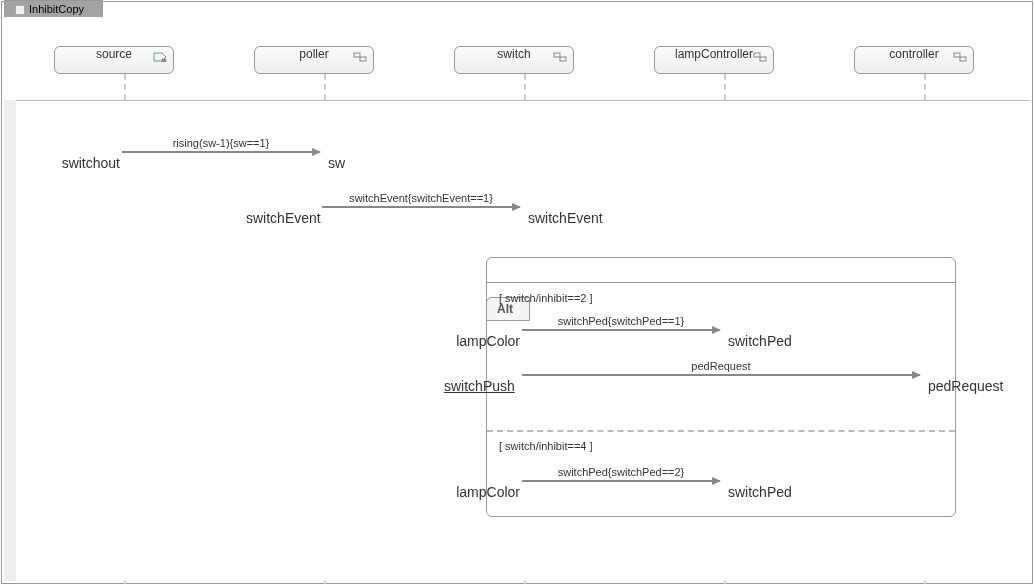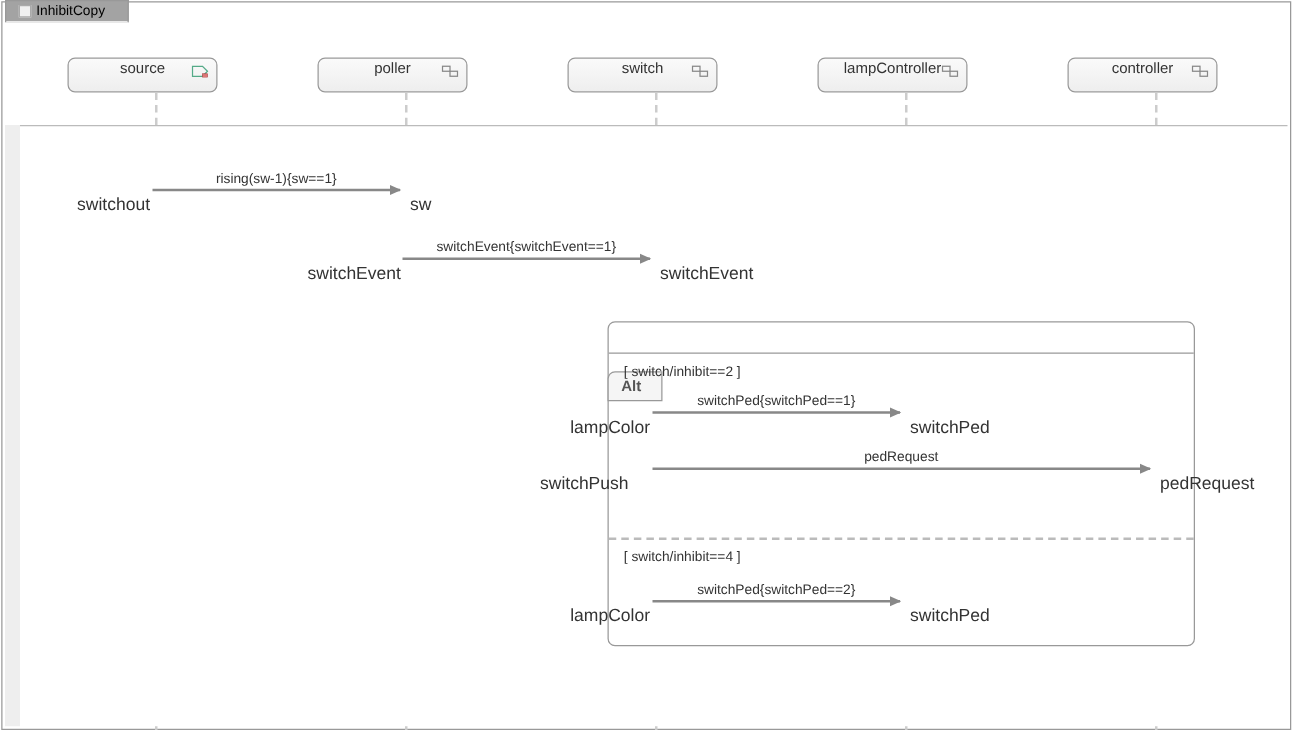--- a/index.html
+++ b/index.html
@@ -120,21 +120,21 @@
     <div class="alt-divider" style="top:172px;"></div>
 
     <div class="guard" style="left:12px; top:182px;">[ switch/inhibit==4 ]</div>
   </div>
 
   <div class="end-label" style="left:440px; top:232px; text-align:right; width:64px;">lampColor</div>
   <div class="msg-line" style="left:506px; width:198px; top:228px;"></div>
   <div class="msg-label" style="left:605px; top:214px;">switchPed{switchPed==1}</div>
   <div class="end-label" style="left:712px; top:232px;">switchPed</div>
 
-  <div class="end-label" style="left:416px; top:277px; text-align:left; width:68px;">switchPush</div>
+  <div class="end-label" style="left:428px; top:277px; text-align:left; width:68px;text-decoration:underline;">switchPush</div>
   <div class="msg-line" style="left:506px; width:398px; top:273px;"></div>
   <div class="msg-label" style="left:705px; top:259px;">pedRequest</div>
   <div class="end-label" style="left:912px; top:277px;">pedRequest</div>
 
   <div class="end-label" style="left:440px; top:383px; text-align:right; width:64px;">lampColor</div>
   <div class="msg-line" style="left:506px; width:198px; top:379px;"></div>
   <div class="msg-label" style="left:605px; top:365px;">switchPed{switchPed==2}</div>
   <div class="end-label" style="left:712px; top:383px;">switchPed</div>
 
 </div>

